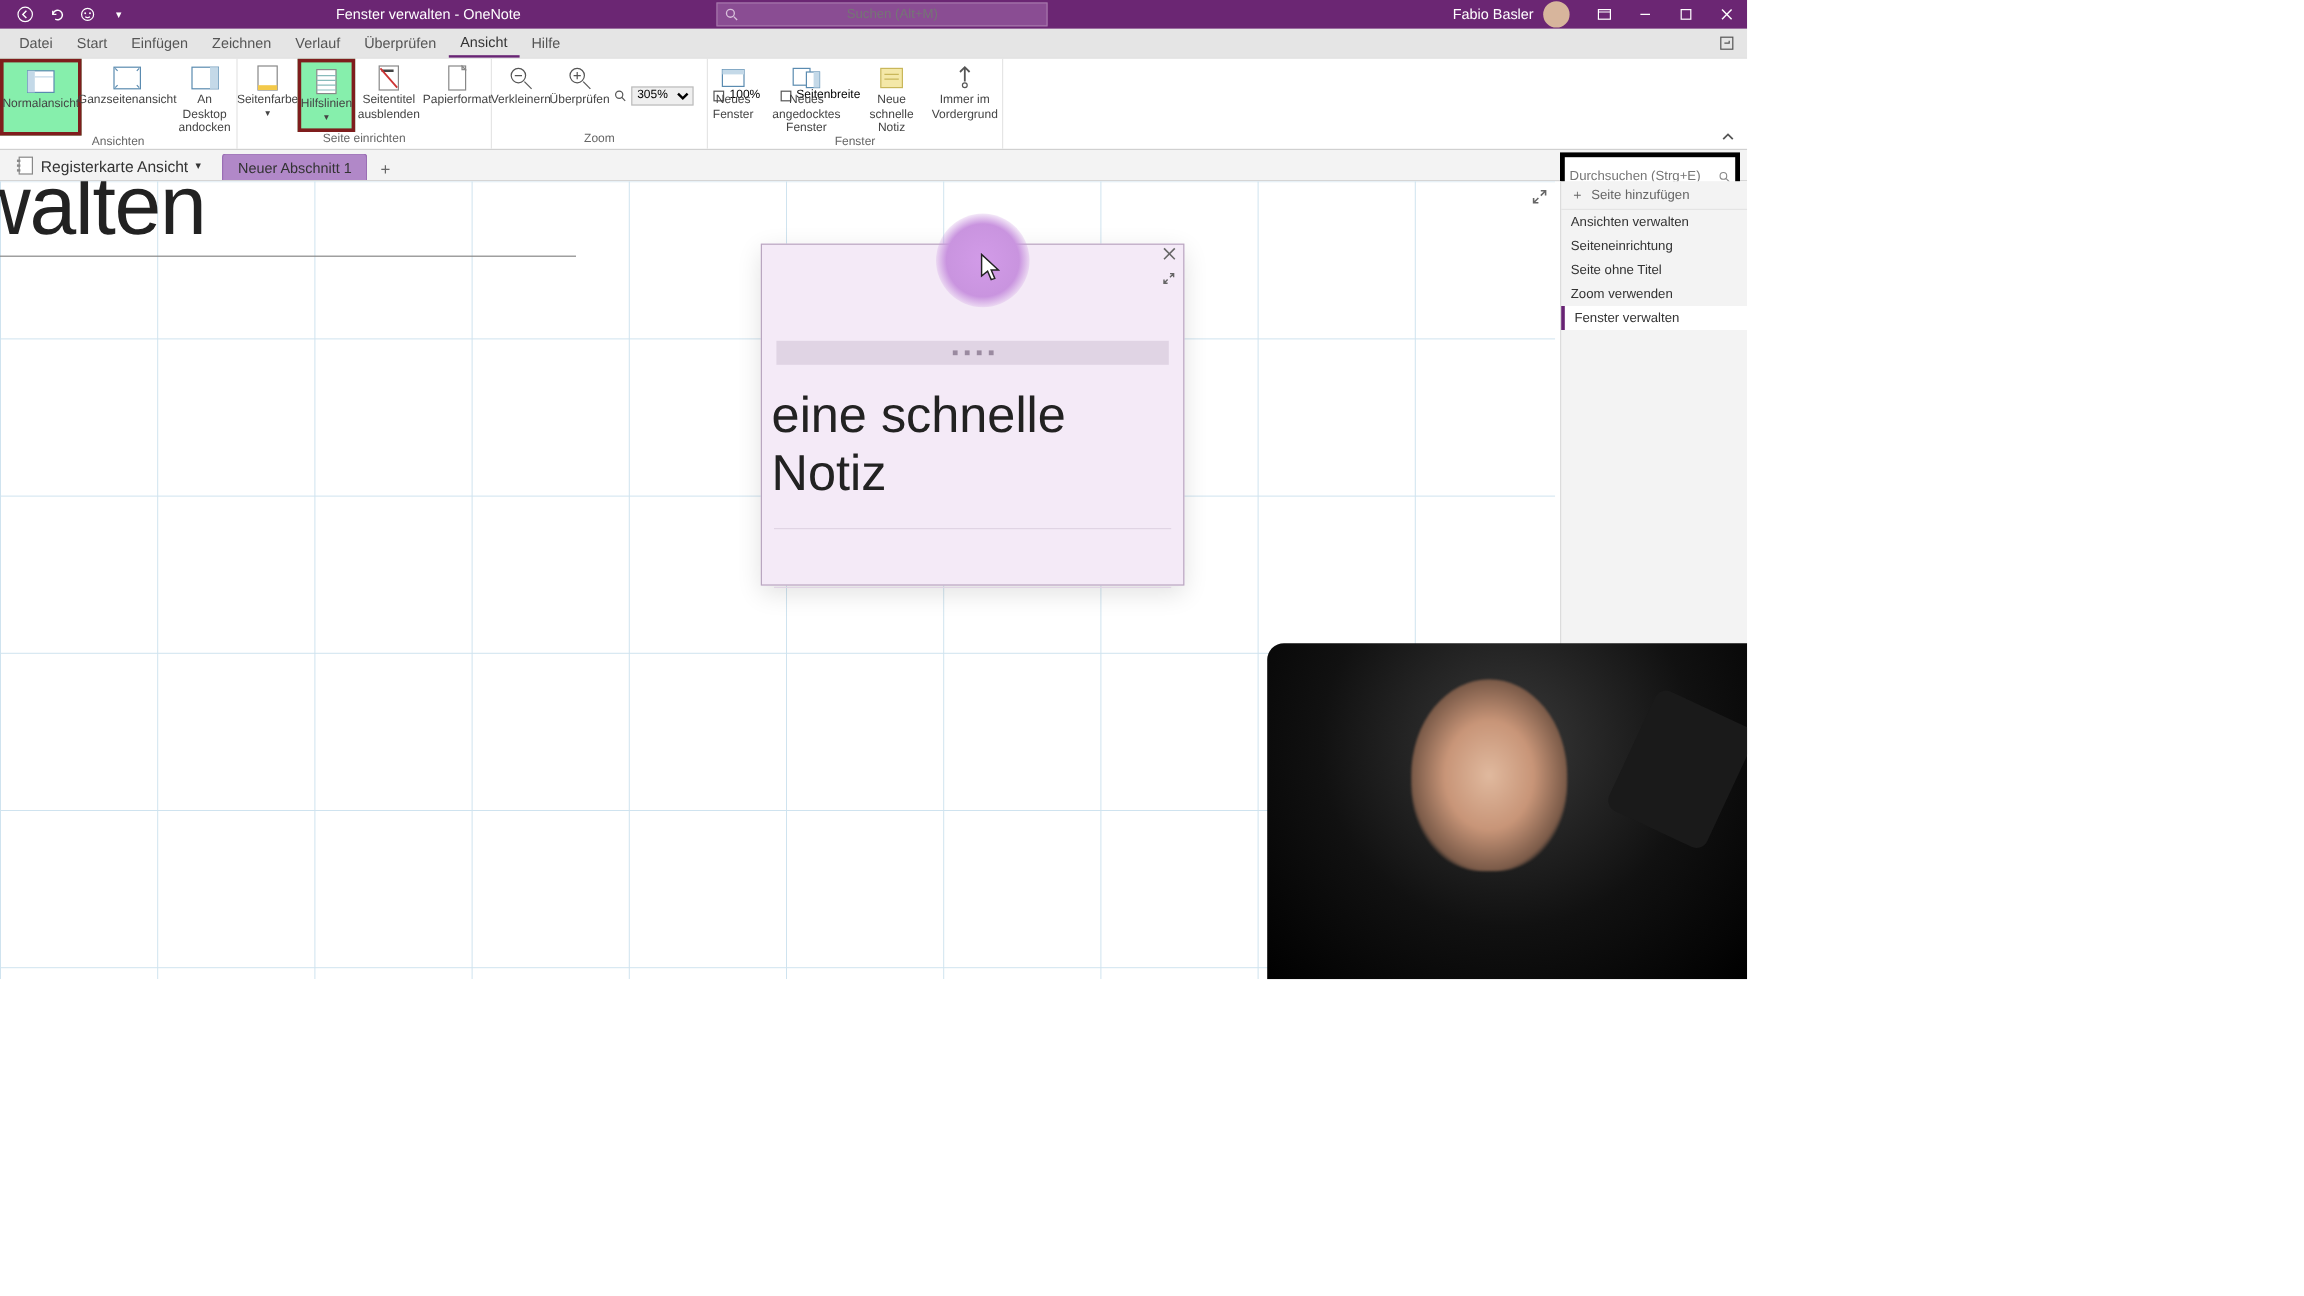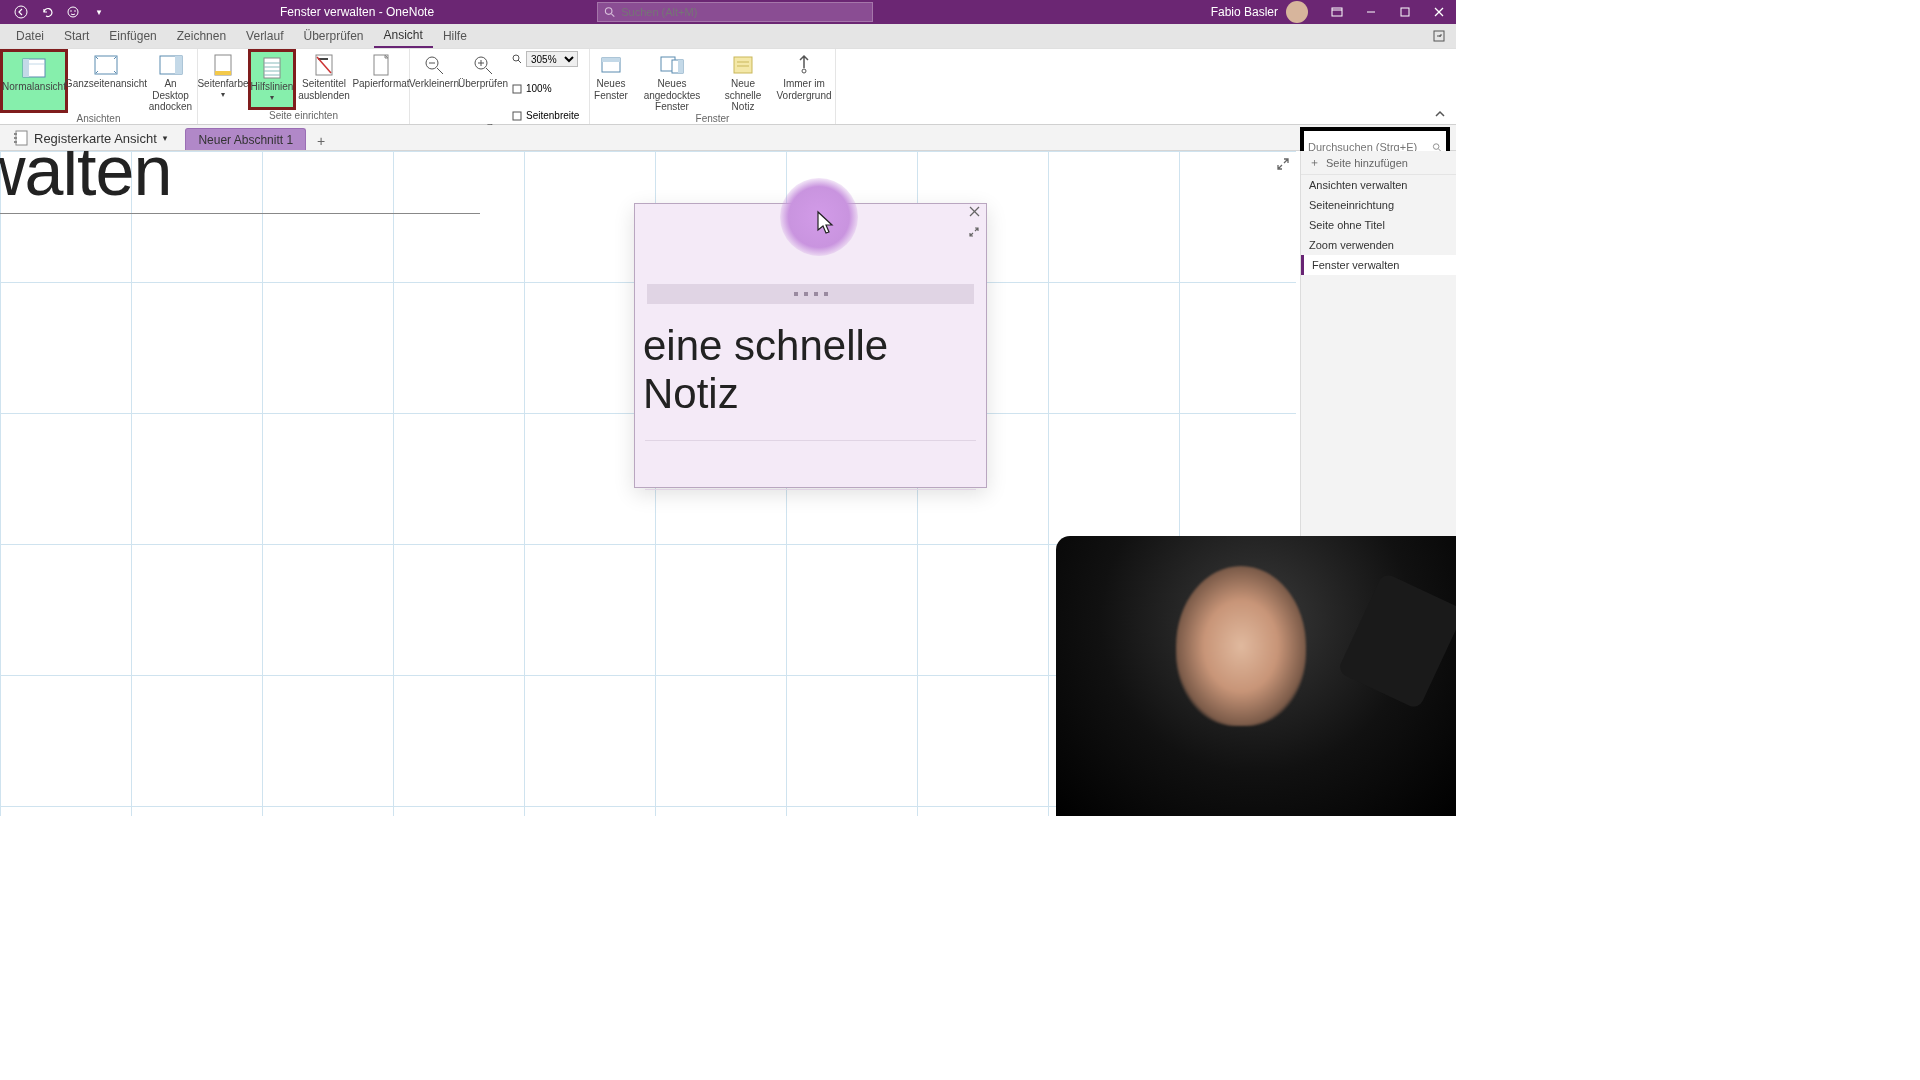--- a/index.html
+++ b/index.html
@@ -4,41 +4,41 @@
 <style>
 * { margin: 0; padding: 0; box-sizing: border-box; font-family: "Segoe UI", Arial, sans-serif; }
 body { background: #fff; overflow: hidden; width: 1456px; height: 816px; position: relative; }
 
 
 .titlebar { height: 24px; background: #6b2673; display: flex; align-items: center; color: #fff; position: relative; }
 .titlebar .left-tools { display: flex; align-items: center; gap: 4px; padding-left: 10px; }
 .titlebar .tool-btn { width: 22px; height: 22px; display: flex; align-items: center; justify-content: center; font-size: 13px; }
 .titlebar .title { position: absolute; left: 280px; font-size: 12px; }
 .titlebar .search { position: absolute; left: 597px; width: 276px; height: 20px; background: #8a4d93; border: 1px solid #a576aa; display: flex; align-items: center; padding: 0 6px; gap: 6px; }
-.titlebar .search input { background: transparent; border: none; outline: none; color: #d8c0db; font-size: 11px; width: 100%; }
+.titlebar .search input { background: transparent; border: none; outline: none; color: #d8c0db; font-size: 11px; width: 100%; text-align: center; }
 .titlebar .right-tools { position: absolute; right: 0; display: flex; align-items: center; height: 100%; }
 .titlebar .user { font-size: 12px; margin-right: 8px; }
 .titlebar .avatar { width: 22px; height: 22px; border-radius: 50%; background: #d7b59c; margin-right: 12px; }
 .titlebar .win-btn { width: 34px; height: 24px; display: flex; align-items: center; justify-content: center; font-size: 11px; }
 
 
 .menubar { height: 25px; background: #e5e5e5; display: flex; align-items: center; padding-left: 6px; border-bottom: 1px solid #e0e0e0; position: relative; }
 .menubar .menu-item { padding: 0 10px; font-size: 12px; color: #555; height: 100%; display: flex; align-items: center; }
 .menubar .menu-item.active { border-bottom: 2px solid #682474; color: #333; }
 .menubar .share-icon { position: absolute; right: 10px; font-size: 12px; color: #555; }
 
 
 .ribbon { height: 76px; background: #fff; border-bottom: 1px solid #d0d0d0; display: flex; position: relative; }
 .ribbon-group { display: flex; flex-direction: column; height: 100%; border-right: 1px solid #e5e5e5; }
 .ribbon-group .buttons { display: flex; flex: 1; }
 .ribbon-group .group-label { font-size: 10px; color: #666; text-align: center; padding-bottom: 2px; height: 14px; }
 .rbtn { display: flex; flex-direction: column; align-items: center; justify-content: flex-start; padding: 4px 4px 0; font-size: 10px; color: #444; text-align: center; line-height: 1.15; }
 .rbtn .ico { width: 28px; height: 24px; display: flex; align-items: center; justify-content: center; margin-bottom: 1px; }
 .rbtn.active { background: #86efac; border: 3px solid #7f1d1d; }
-.zoom-col { display: flex; flex-direction: column; justify-content: center; gap: 16px; padding: 2px 4px; font-size: 10px; }
+.zoom-col { display: flex; flex-direction: row; justify-content: center; gap: 16px; padding: 2px 4px; font-size: 10px; }
 .zoom-row { display: flex; align-items: center; gap: 4px; }
 .zoom-row select, .zoom-row .val { font-size: 10px; height: 16px; }
 .ribbon .collapse { position: absolute; right: 10px; bottom: 4px; font-size: 12px; color: #555; }
 
 
 .sectionbar { height: 26px; background: #f3f3f3; border-bottom: 1px solid #d5d5d5; display: flex; align-items: flex-end; padding-left: 6px; position: relative; }
 .notebook-sel { display: flex; align-items: center; gap: 6px; font-size: 13px; color: #333; padding: 0 8px; height: 24px; }
 .section-tab { background: #b188c8; color: #333; font-size: 12px; padding: 3px 12px; border-radius: 3px 3px 0 0; margin-left: 10px; height: 22px; display: flex; align-items: center; border: 1px solid #9a6eb4; border-bottom: none; }
 .add-section { width: 18px; height: 18px; display: flex; align-items: center; justify-content: center; font-size: 14px; color: #666; margin-left: 6px; }
 .sectionbar .search-right { position: absolute; right: 6px; top: 2px; width: 150px; height: 20px; border: 4px solid #000000; display: flex; align-items: center; padding: 16px 4px; background: #fff; }

